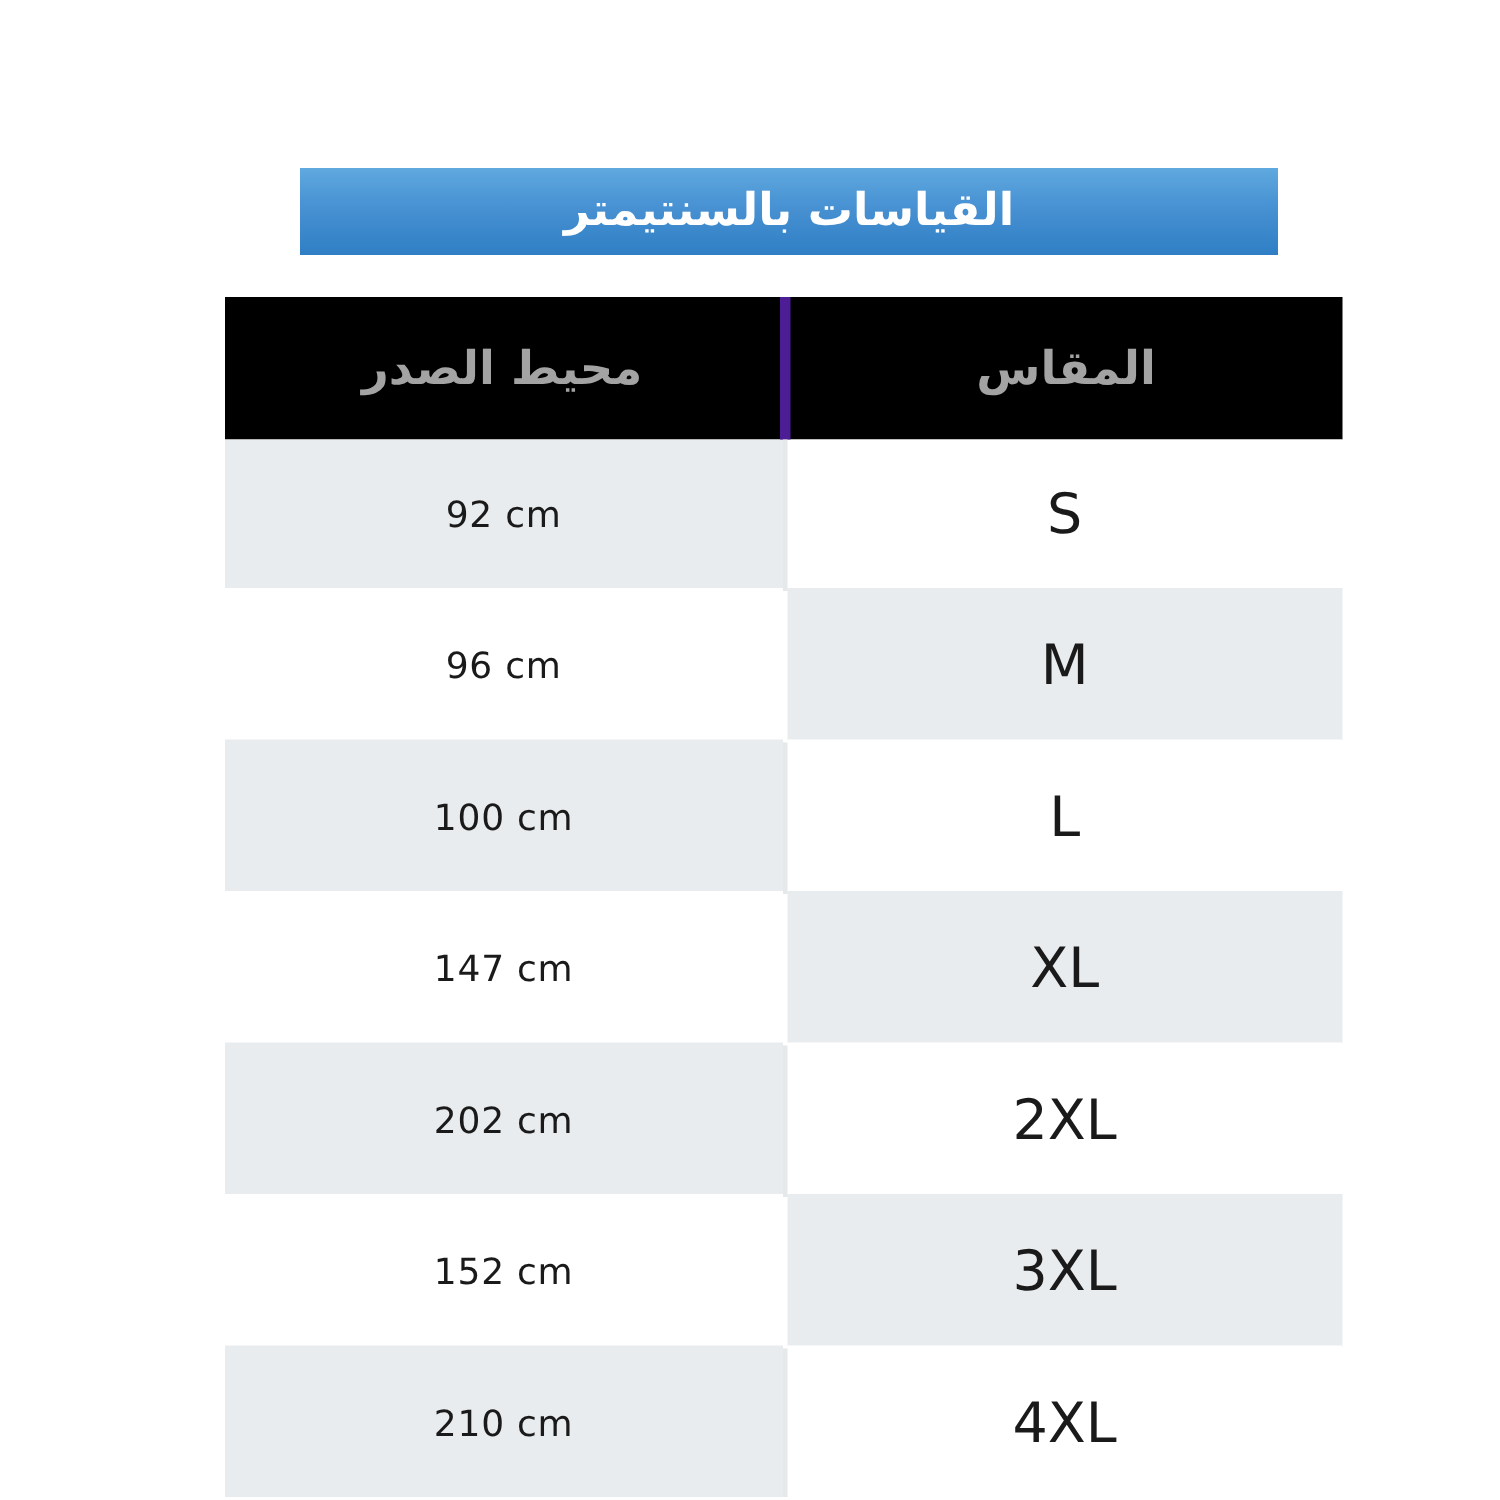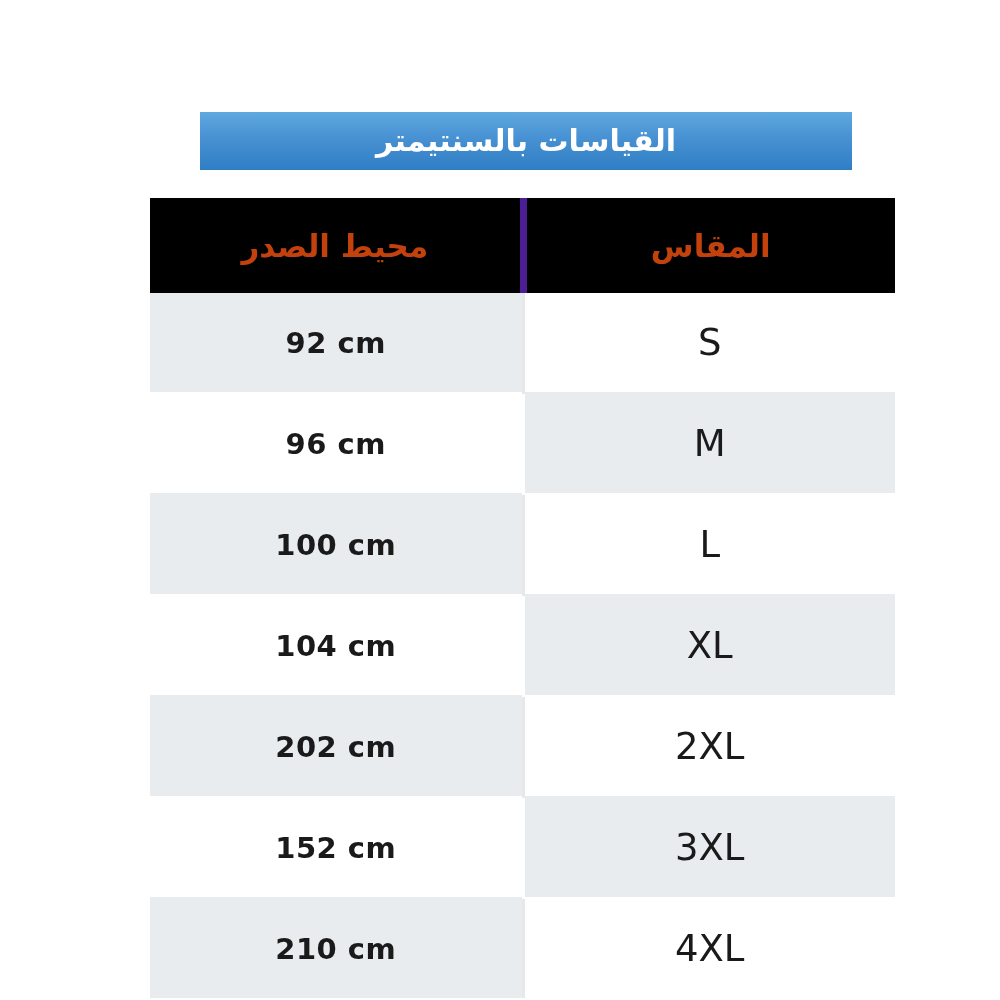--- a/index.html
+++ b/index.html
@@ -53,21 +53,21 @@
     border-collapse: collapse;
     table-layout: fixed;
     direction: rtl;
   }
 
   .size-table col.col-size { width: 372px; }
   .size-table col.col-chest { width: 373px; }
 
   .size-table thead th {
     background: #000000;
-    color: #c2410c;
+    color: #a3a3a3;
     font-size: 31px;
     font-weight: bold;
     height: 95px;
     text-align: center;
     vertical-align: middle;
     padding: 0;
     border: none;
   }
 
   .size-table thead th.th-size {
@@ -93,22 +93,22 @@
   }
 
   .size-table tbody tr.alt td.cell-size {
     background: #e9ecee;
     border-left: 3px solid #ffffff;
     border-bottom: 2px solid #ffffff;
   }
 
   .size-table tbody td.cell-chest {
     background: #e9ecee;
-    font-weight: bold;
-    font-size: 29px;
+    font-weight: normal;
+    font-size: 24px;
     letter-spacing: 0.5px;
     border-bottom: 2px solid #ffffff;
     direction: ltr;
   }
 
   .size-table tbody tr.alt td.cell-chest {
     background: #ffffff;
     border-bottom: 2px solid #e9ecee;
     margin-top: 40px;
   }
@@ -145,21 +145,21 @@
       <tr class="alt">
         <td class="cell-size">M</td>
         <td class="cell-chest">96 cm</td>
       </tr>
       <tr>
         <td class="cell-size">L</td>
         <td class="cell-chest">100 cm</td>
       </tr>
       <tr class="alt">
         <td class="cell-size">XL</td>
-        <td class="cell-chest">104 cm</td>
+        <td class="cell-chest">147 cm</td>
       </tr>
       <tr>
         <td class="cell-size">2XL</td>
         <td class="cell-chest">202 cm</td>
       </tr>
       <tr class="alt">
         <td class="cell-size">3XL</td>
         <td class="cell-chest">152 cm</td>
       </tr>
       <tr>

